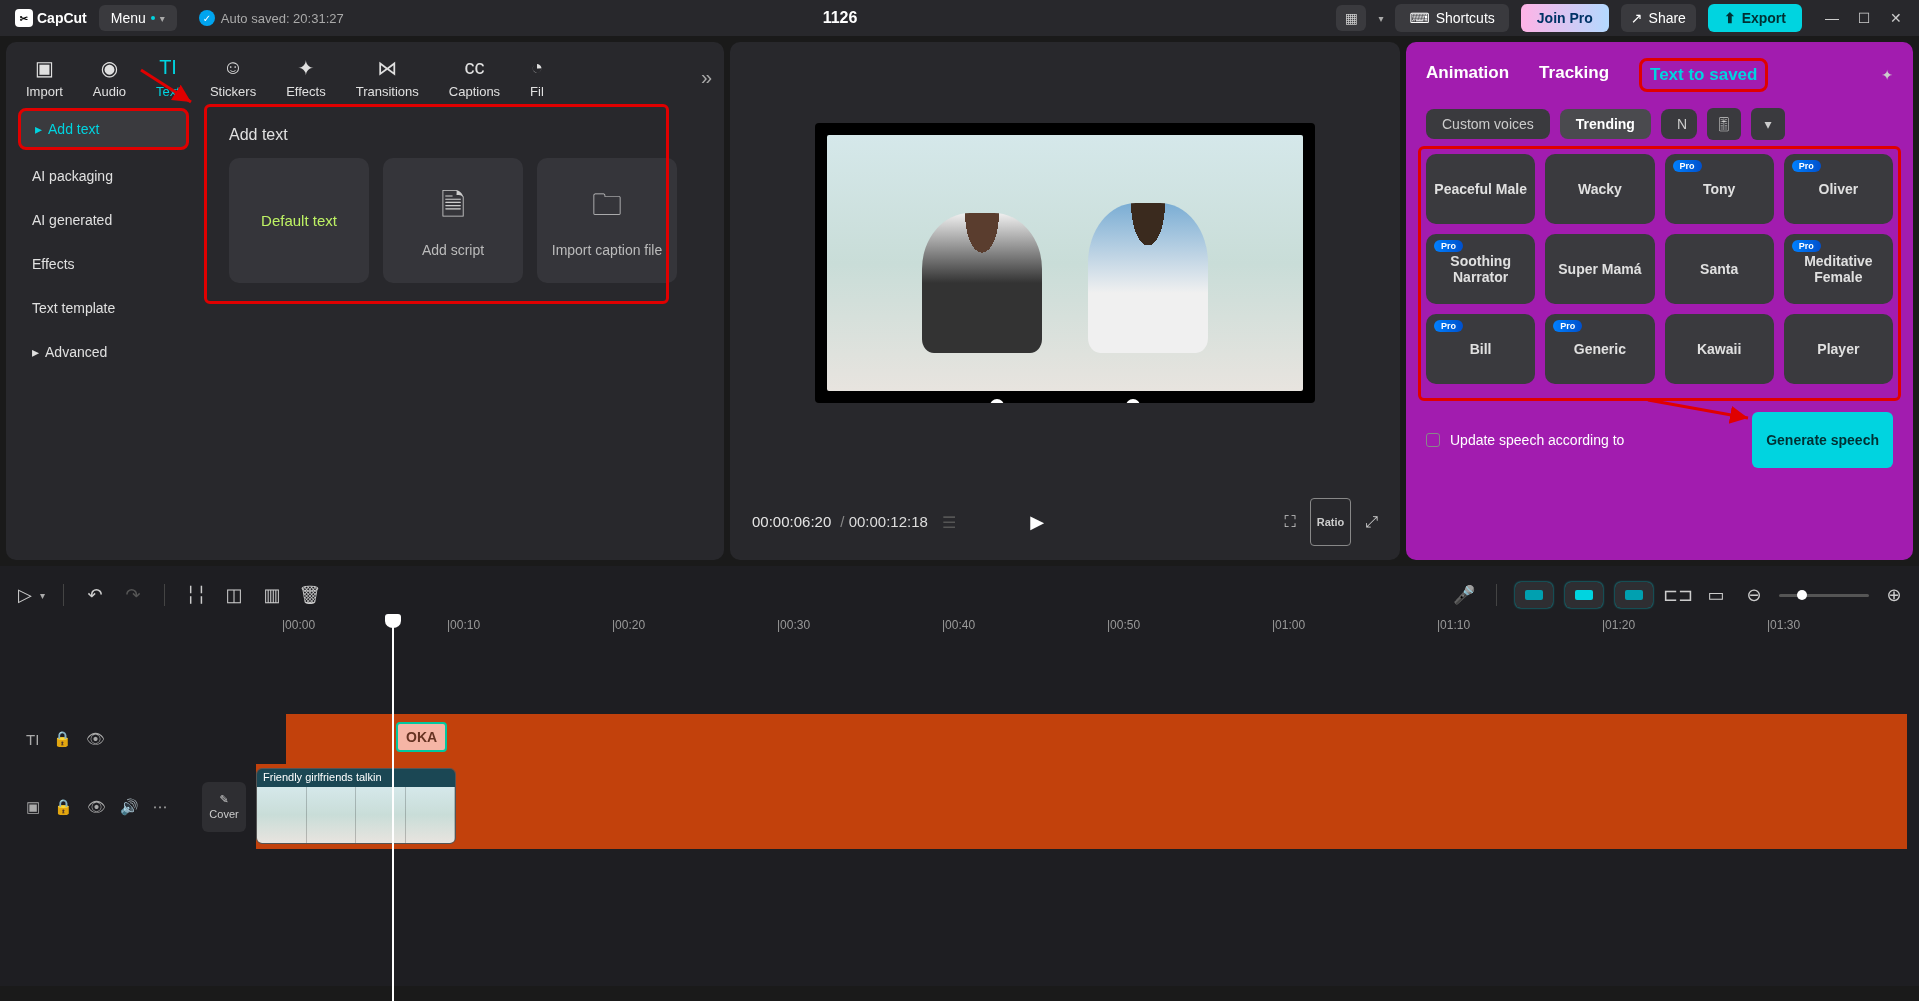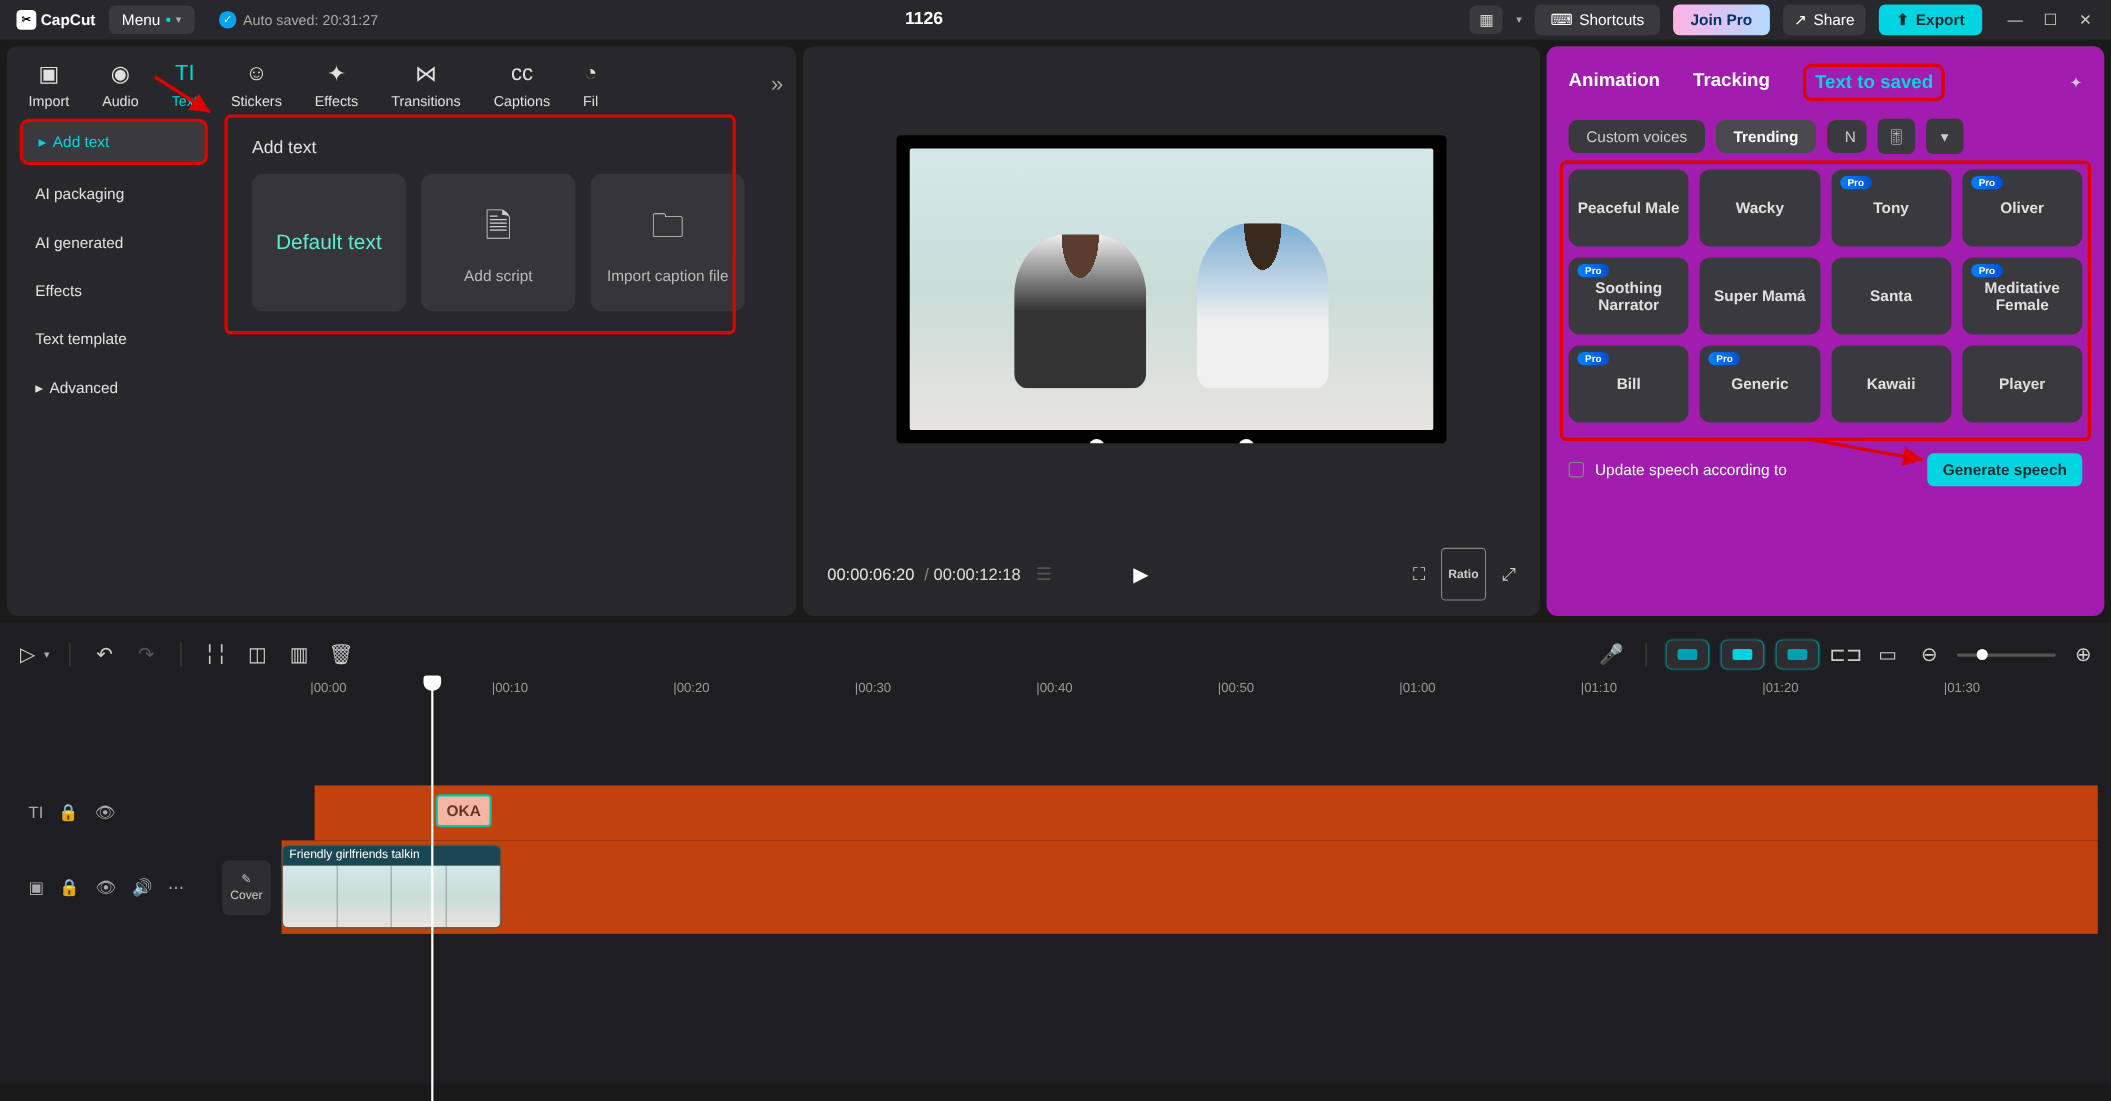--- a/index.html
+++ b/index.html
@@ -43,21 +43,21 @@
 .sidebar-item { padding: 10px 14px; border-radius: 8px; cursor: pointer; display: flex; align-items: center; gap: 6px; font-size: 14px; }
 .sidebar-item.active { background: #3a3a3e; color: #00d4e0; }
 .highlight-red { border: 3px solid #e00000; border-radius: 8px; }
 
 
 .left-content { flex: 1; padding: 66px 16px 16px 16px; }
 .left-content-box { padding: 12px; }
 .section-title { font-size: 16px; color: #e0e0e0; margin-bottom: 14px; margin-top: 6px; }
 .card-row { display: flex; gap: 14px; }
 .text-card { width: 140px; height: 125px; background: #35353a; border-radius: 10px; display: flex; flex-direction: column; align-items: center; justify-content: center; gap: 8px; cursor: pointer; text-align: center; font-size: 14px; color: #bbb; }
-.text-card.primary { color: #5eead4; font-size: 19px; }
+.text-card.primary { color: #bef264; font-size: 15px; }
 .card-icon { font-size: 30px; color: #ccc; }
 
 
 .player-header { display: flex; justify-content: space-between; align-items: center; padding: 14px 18px; }
 .player-title { color: #bbb; font-size: 15px; }
 .player-menu { color: #888; cursor: pointer; }
 .preview-area { flex: 1; display: flex; align-items: center; justify-content: center; position: relative; }
 .video-frame { width: 500px; height: 280px; background: #000; border-radius: 4px; position: relative; overflow: hidden; }
 .video-content { position: absolute; inset: 12px; background: linear-gradient(180deg, #d5e8ea 0%, #c9ddd8 50%, #e8e4df 100%); border-radius: 2px; }
 .person-left { position: absolute; left: 20%; bottom: 15%; width: 120px; height: 140px; background: radial-gradient(ellipse at top, #5a3d2e 20%, transparent 20%), linear-gradient(#f0f0f0, #333 50%); border-radius: 40% 40% 10% 10%; }
@@ -84,21 +84,21 @@
 .filter-pill.active { background: #4a4a4e; color: #fff; font-weight: 600; }
 .filter-icon { width: 34px; height: 32px; background: #3a3a3e; border-radius: 6px; display: flex; align-items: center; justify-content: center; cursor: pointer; color: #ccc; }
 
 .voice-grid { padding: 8px 20px; display: grid; grid-template-columns: repeat(4, 1fr); gap: 10px; }
 .voice-card { background: #3a3a3e; border-radius: 10px; height: 70px; display: flex; flex-direction: column; align-items: center; justify-content: center; cursor: pointer; font-size: 14px; font-weight: 600; text-align: center; position: relative; padding: 4px; }
 .pro-badge { position: absolute; top: 6px; left: 8px; background: linear-gradient(90deg, #0080ff, #0050cc); color: #fff; font-size: 9px; font-weight: 700; padding: 1px 7px; border-radius: 6px; }
 
 .update-row { display: flex; align-items: center; padding: 16px 20px; gap: 10px; position: relative; }
 .checkbox { width: 14px; height: 14px; border: 1px solid #888; border-radius: 3px; cursor: pointer; }
 .update-label { font-size: 14px; color: #fff; }
-.gen-speech-btn { background: #00d4e0; color: #003033; font-weight: 600; padding: 7px 14px; border-radius: 6px; cursor: pointer; margin-left: auto; position: relative; }
+.gen-speech-btn { background: #00d4e0; color: #003033; font-weight: 600; padding: 20px 14px; border-radius: 6px; cursor: pointer; margin-left: auto; position: relative; }
 .arrow-annotation2 { position: absolute; right: 150px; top: -4px; pointer-events: none; }
 
 
 .timeline-panel { height: 420px; background: #1e1e22; padding: 8px 12px 0 12px; }
 .timeline-toolbar { display: flex; align-items: center; height: 42px; gap: 12px; }
 .tl-tool { width: 26px; height: 26px; display: flex; align-items: center; justify-content: center; cursor: pointer; color: #ccc; font-size: 18px; }
 .tl-sel { display: flex; align-items: center; gap: 2px; }
 .tl-divider { width: 1px; height: 22px; background: #444; margin: 0 6px; }
 .tl-right { margin-left: auto; display: flex; align-items: center; gap: 12px; }
 .zoom-chip { width: 38px; height: 26px; background: #2e2e32; border-radius: 6px; display: flex; align-items: center; justify-content: center; cursor: pointer; }

